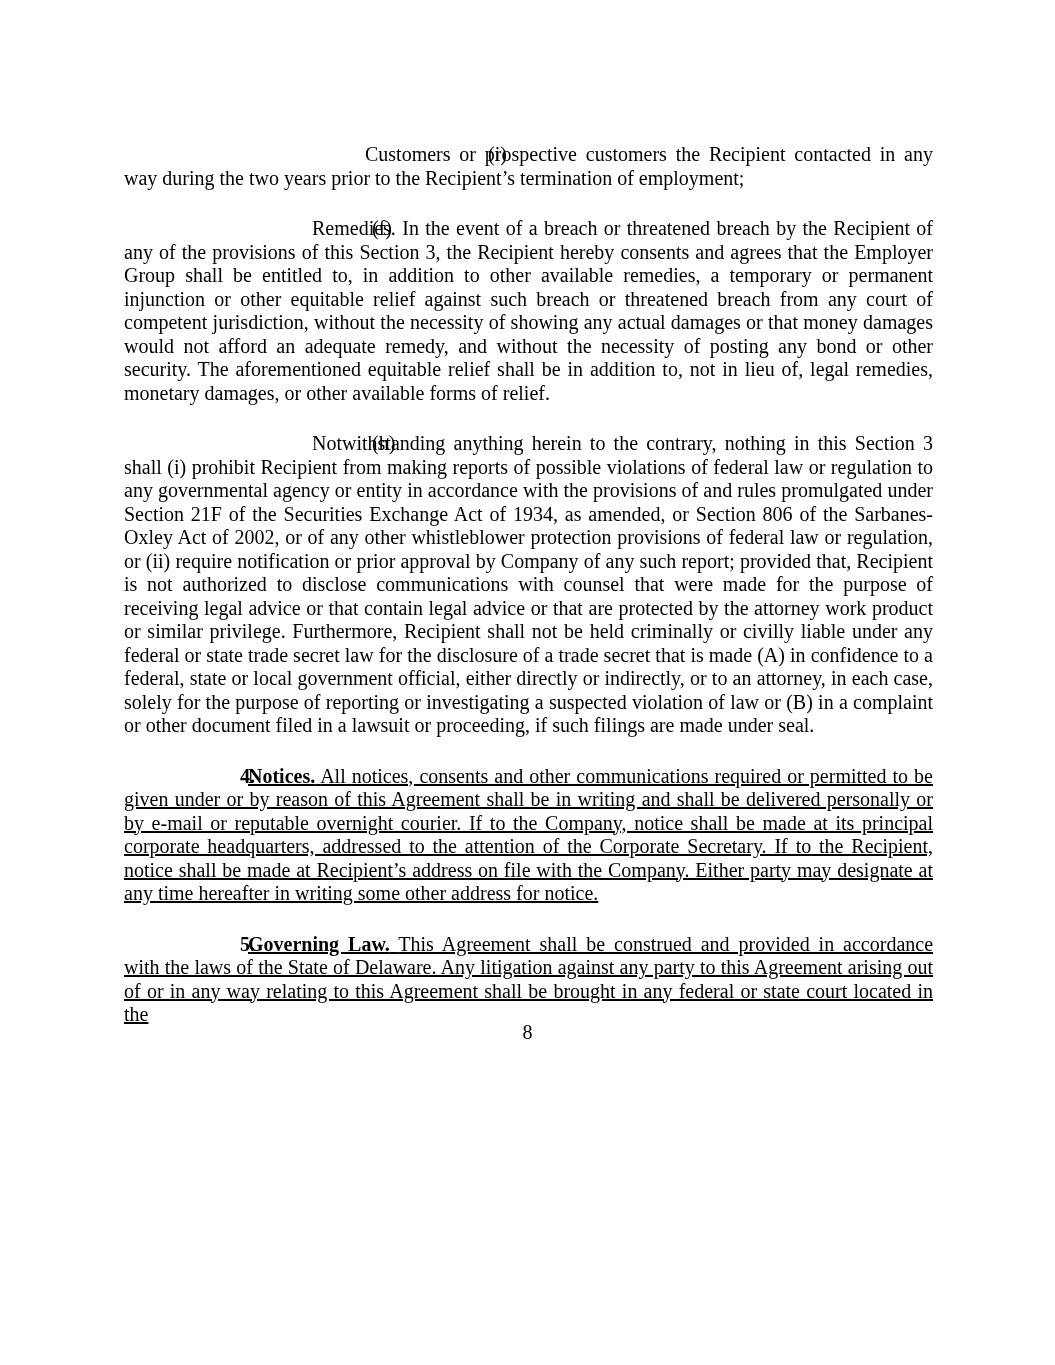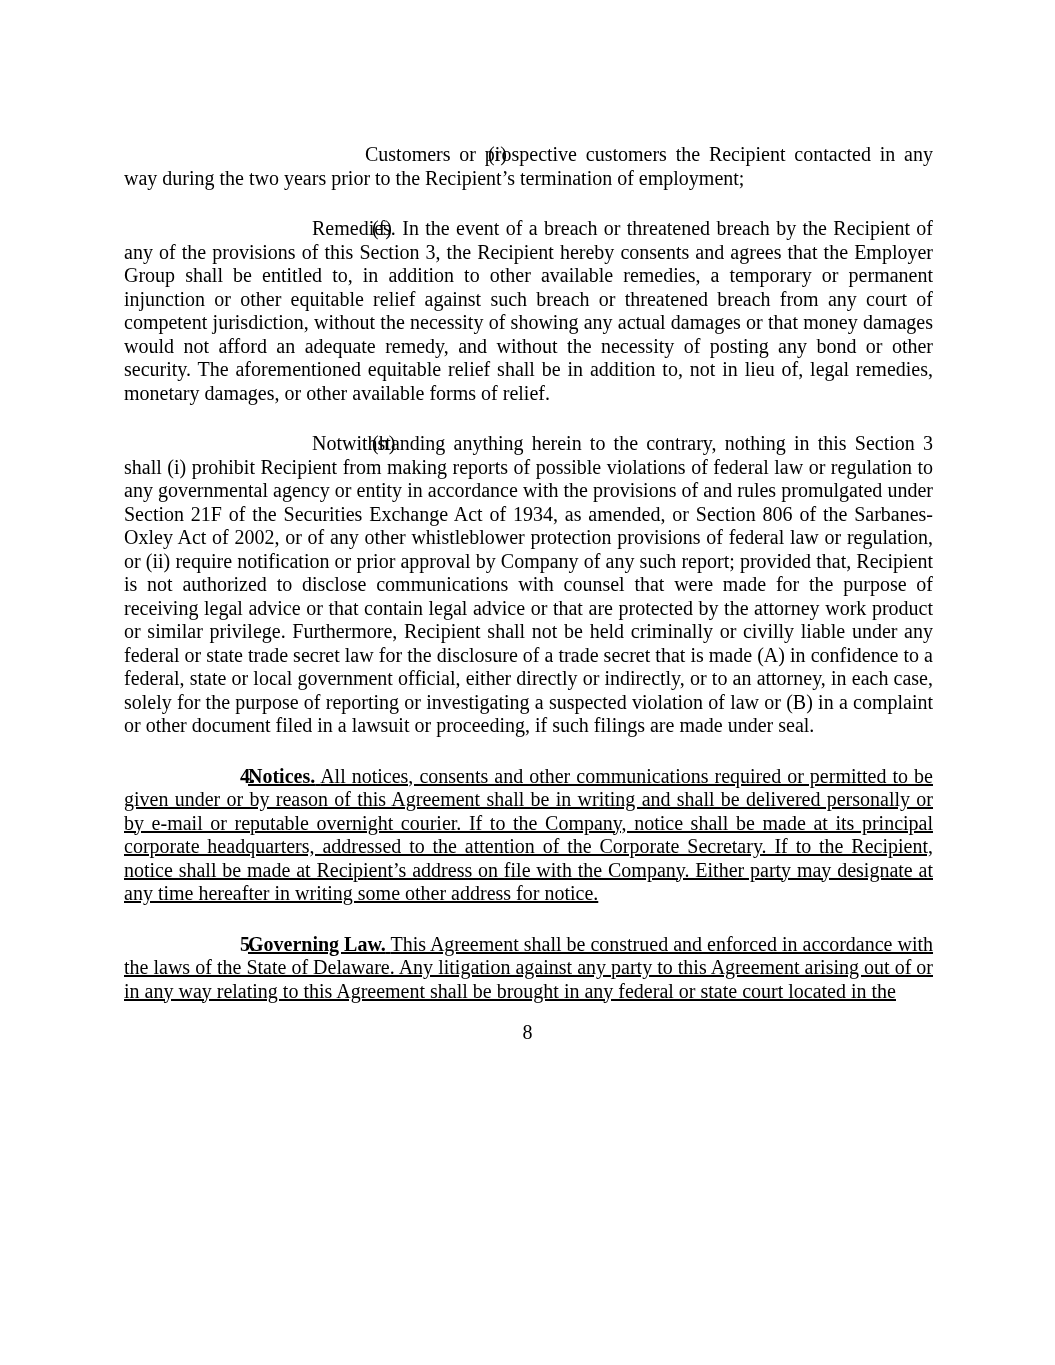--- a/index.html
+++ b/index.html
@@ -52,17 +52,17 @@
 
 
 
   <p class="para indent-b"><span class="label">(f)</span><span class="lead-italic">Remedies.</span> <span>In the event of a breach or threatened breach by the Recipient of any of the provisions of this Section 3, the Recipient hereby consents and agrees that the Employer Group shall be entitled to, in addition to other available remedies, a temporary or permanent injunction or other equitable relief against such breach or threatened breach from any court of competent jurisdiction, without the necessity of showing any actual damages or that money damages would not afford an adequate remedy, and without the necessity of posting any bond or other security. The aforementioned equitable relief shall be in addition to, not in lieu of, legal remedies, monetary damages, or other available forms of relief.</span></p>
 
 
   <p class="para indent-b"><span class="label">(h)</span><span>Notwithstanding anything herein to the contrary, nothing in this Section 3 shall (i) prohibit Recipient from making reports of possible violations of federal law or regulation to any governmental agency or entity in accordance with the provisions of and rules promulgated under Section 21F of the Securities Exchange Act of 1934, as amended, or Section 806 of the Sarbanes-Oxley Act of 2002, or of any other whistleblower protection provisions of federal law or regulation, or (ii) require notification or prior approval by Company of any such report; provided that, Recipient is not authorized to disclose communications with counsel that were made for the purpose of receiving legal advice or that contain legal advice or that are protected by the attorney work product or similar privilege. Furthermore, Recipient shall not be held criminally or civilly liable under any federal or state trade secret law for the disclosure of a trade secret that is made (A) in confidence to a federal, state or local government official, either directly or indirectly, or to an attorney, in each case, solely for the purpose of reporting or investigating a suspected violation of law or (B) in a complaint or other document filed in a lawsuit or proceeding, if such filings are made under seal.</span></p>
 
   <p class="para indent-c"><span class="label">4.</span><span class="lead-bold">Notices.</span> <span>All notices, consents and other communications required or permitted to be given under or by reason of this Agreement shall be in writing and shall be delivered personally or by e-mail or reputable overnight courier. If to the Company, notice shall be made at its principal corporate headquarters, addressed to the attention of the Corporate Secretary. If to the Recipient, notice shall be made at Recipient’s address on file with the Company. Either party may designate at any time hereafter in writing some other address for notice.</span></p>
 
-  <p class="para indent-c"><span class="label">5.</span><span class="lead-bold">Governing Law.</span> <span>This Agreement shall be construed and enforced in accordance  with the laws of the State of Delaware.  Any litigation against any party to this Agreement arising out of or in any way relating to this Agreement shall be brought in any federal or state court located in the</span></p>
+  <p class="para indent-c"><span class="label">5.</span><span class="lead-bold">Governing Law.</span> <span>This Agreement shall be construed and provided in accordance  with the laws of the State of Delaware.  Any litigation against any party to this Agreement arising out of or in any way relating to this Agreement shall be brought in any federal or state court located in the</span></p>
 
   <div class="page-number">8</div>
 
 </div>
 
 </body></html>

